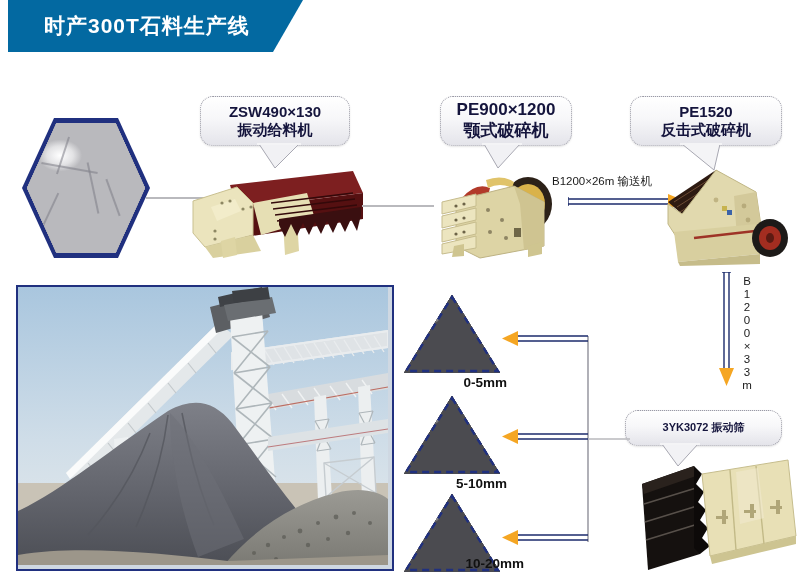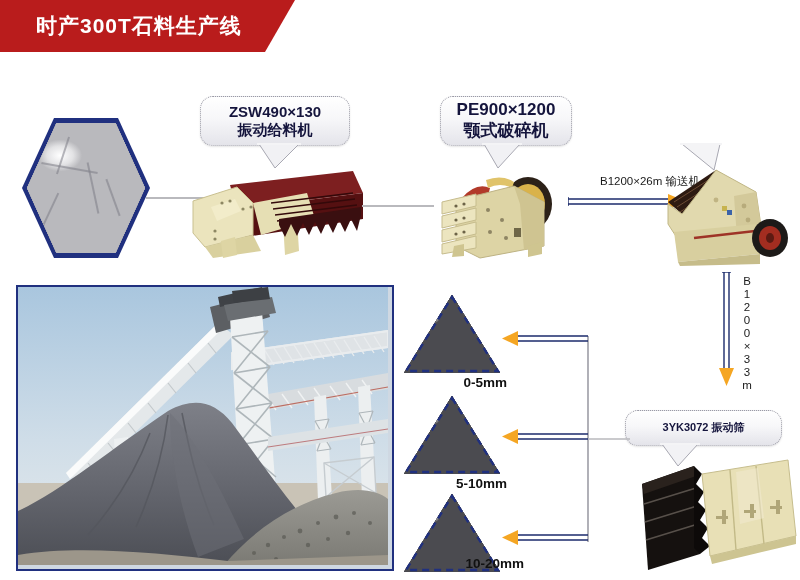--- a/index.html
+++ b/index.html
@@ -5,22 +5,22 @@
   html,body{margin:0;padding:0;}
   body{
     width:800px;height:580px;position:relative;overflow:hidden;
     background:#ffffff;
     font-family:"Liberation Sans","DejaVu Sans",sans-serif;
   }
   #stage{position:absolute;left:0;top:0;width:800px;height:580px;}
 
   
   .banner{
-    position:absolute;left:0;top:0;width:295px;height:52px;
-    background:#b91c1c;
+    position:absolute;left:8px;top:0;width:295px;height:52px;
+    background:#0369a1;
     clip-path:polygon(0 0,295px 0,265px 52px,0 52px);
     display:flex;align-items:center;
   }
   .banner-text{
     color:#ffffff;font-size:21px;font-weight:bold;letter-spacing:1px;
     margin-left:36px;white-space:nowrap;
   }
 
   
   .hex{
@@ -215,30 +215,34 @@
         <circle cx="62" cy="74" r="2"></circle>
           <circle cx="78" cy="80" r="2"></circle>
         <rect x="86" y="70" width="7" height="9" fill="#6f6748"></rect>
       </g>
 
       <polygon points="26,88 36,86 36,98 24,99" fill="#cfc590"></polygon>
       <polygon points="100,88 114,84 114,96 100,99" fill="#cfc590"></polygon>
     </svg>
   </div>
 
-  <div class="arrow-label" style="left:552px;top:174px;margin-left:48px;">B1200×26m 输送机</div>
+  <div class="arrow-label" style="left:552px;top:174px;">B1200×26m 输送机</div>
   <div class="machine" style="left:568px;top:193px;width:122px;height:18px;">
     <svg width="122" height="18" viewBox="0 0 122 18">
       <line x1="0" y1="6" x2="100" y2="6" stroke="#1b2a6b" stroke-width="1.4"></line>
       <line x1="0" y1="11" x2="100" y2="11" stroke="#1b2a6b" stroke-width="1.4"></line>
       <line x1="0" y1="4" x2="0" y2="13" stroke="#1b2a6b" stroke-width="1.4"></line>
       <polygon points="100,1 118,8.5 100,16" fill="#f5a623"></polygon>
     </svg>
   </div>
 
+  <div class="bubble" style="left:630px;top:96px;width:150px;height:48px;font-size:15px;">
+    <span class="l1">PE1520</span>
+    <span class="l2">反击式破碎机</span>
+  </div>
   <div class="bubble-tail" style="left:680px;top:143px;">
     <svg width="46" height="28" viewBox="0 0 46 28">
       <polygon points="2,1 40,1 34,27" fill="#f4f4f6" stroke="#a8a8b2" stroke-width="1"></polygon>
       <rect x="0" y="0" width="42" height="2" fill="#f4f4f6"></rect>
     </svg>
   </div>
 
   <div class="machine" style="left:660px;top:162px;width:132px;height:104px;">
     <svg width="132" height="104" viewBox="0 0 132 104">
 

